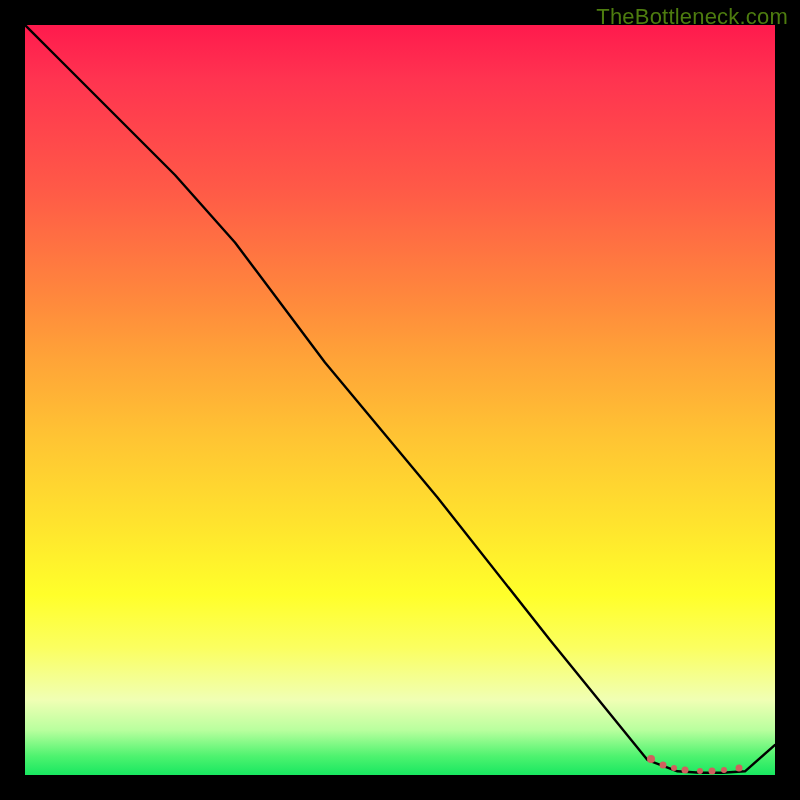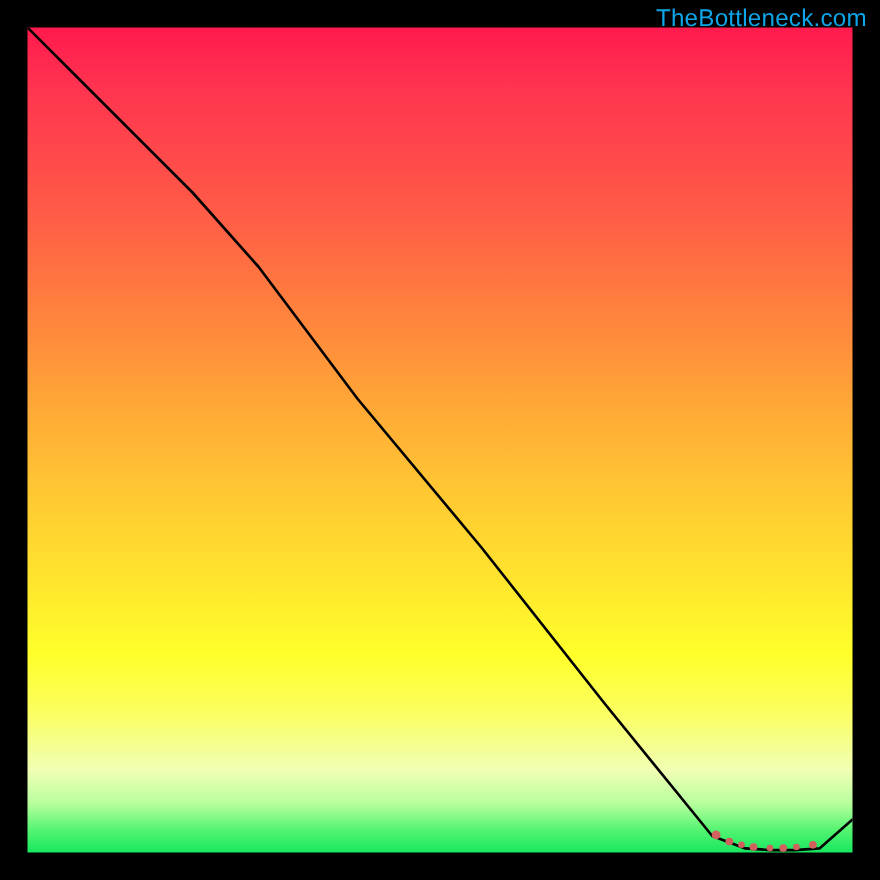--- a/index.html
+++ b/index.html
@@ -14,21 +14,21 @@
   .frame {
     position: relative;
     width: 800px;
     height: 800px;
     background: #000;
   }
   .attribution {
     position: absolute;
     top: 4px;
     right: 12px;
-    color: #0ea5e9;
+    color: #4d7c0f;
     font-size: 22px;
     font-weight: 400;
     letter-spacing: 0.2px;
     z-index: 5;
   }
   .plot {
     position: absolute;
     left: 25px;
     top: 25px;
     width: 750px;

